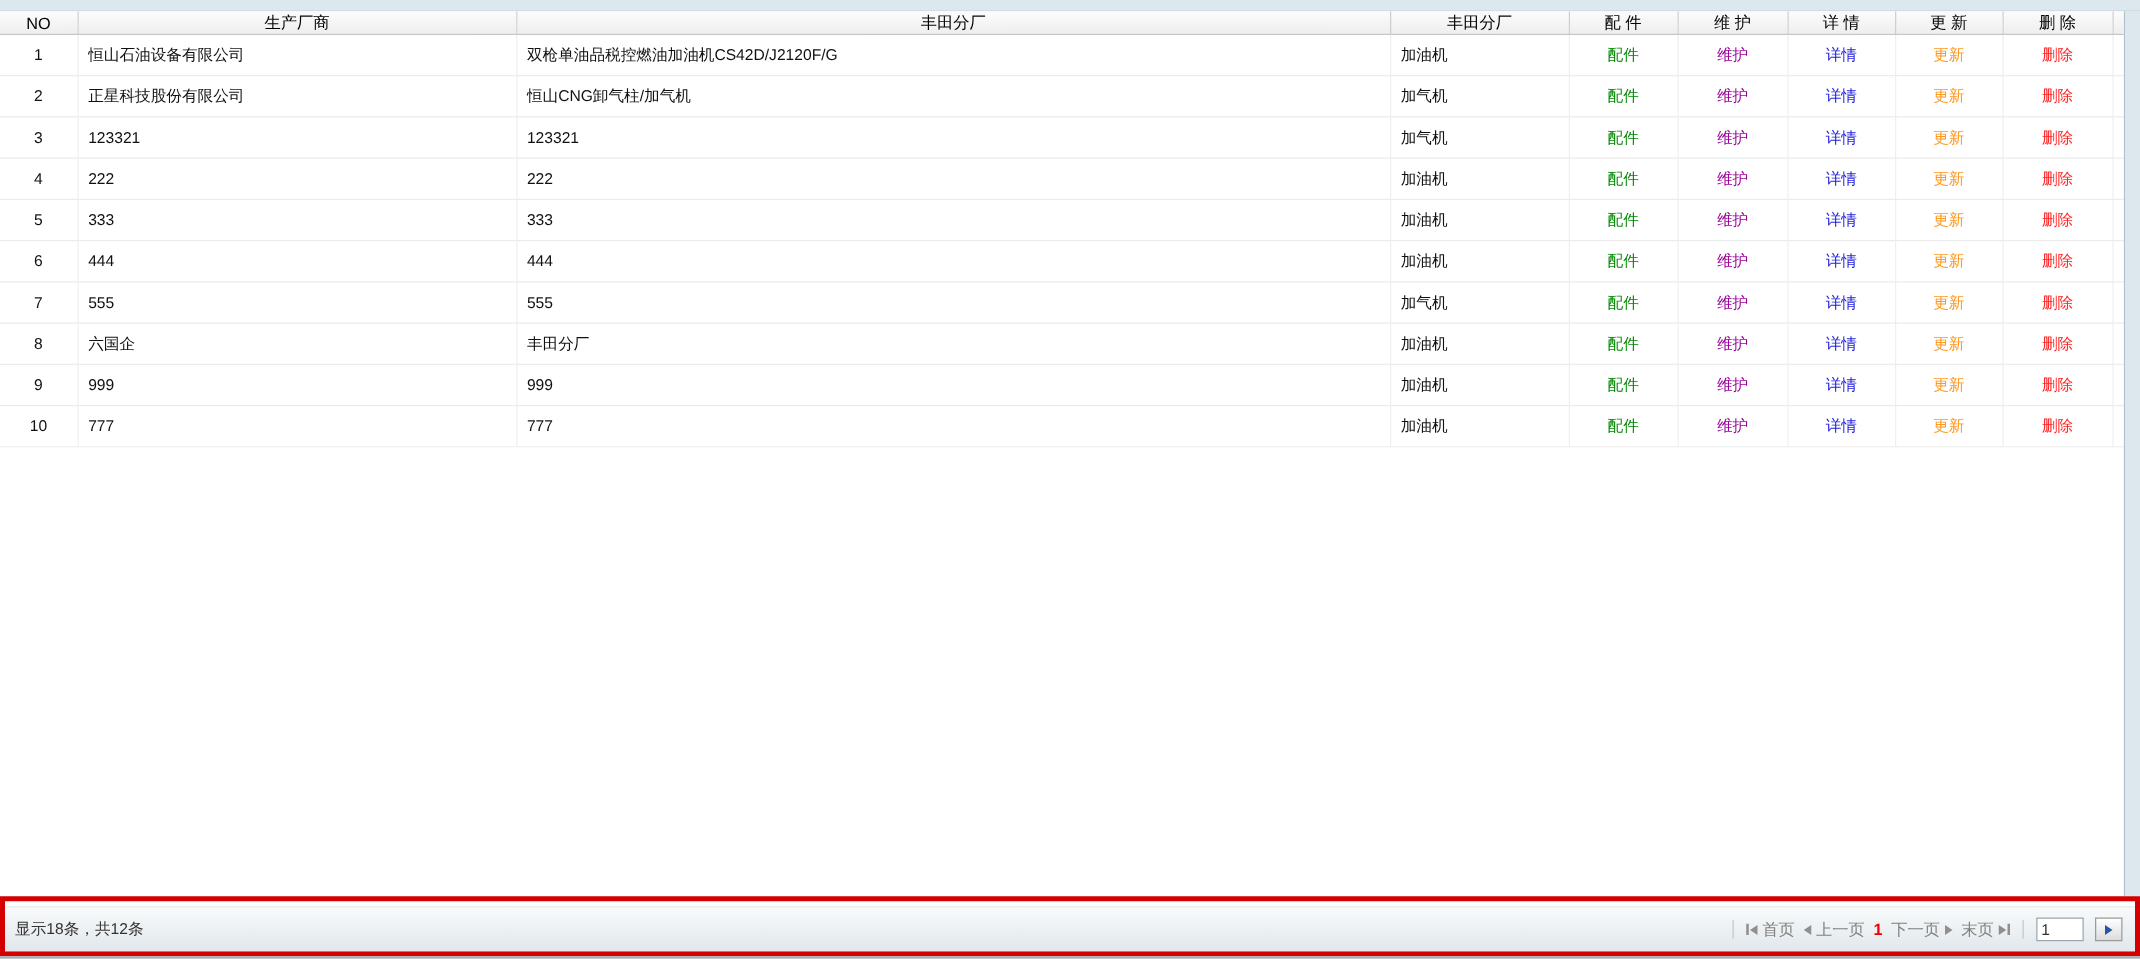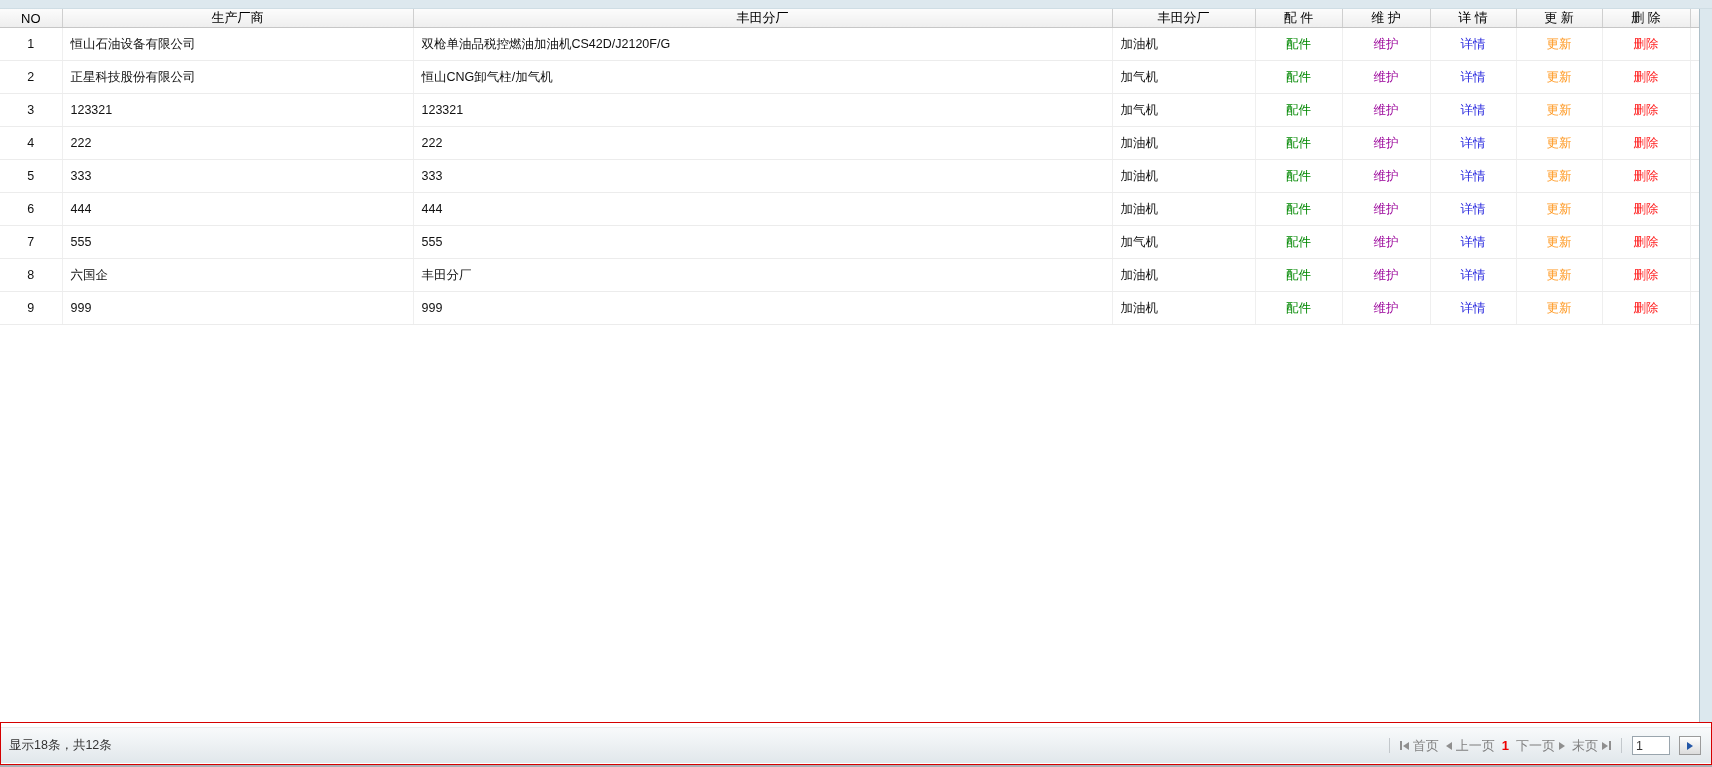--- a/index.html
+++ b/index.html
@@ -52,21 +52,21 @@
   td:last-child { border-right:none; }
   td.c-no { text-align:center; padding:0 2px; }
   td.c-act { text-align:center; padding:0 2px; }
   .lnk { text-decoration:none; cursor:pointer; font-size:12.5px; }
 
   .spacer { flex:1; background:#fff; }
 
   
   .footer-wrap {
     flex:0 0 43px; width:1712px;
-    border:1px solid #a3a3a3; background:#fff;
+    border:4px solid #a3a3a3; background:#fff;
     padding:4px 0 0 0;
   }
   .footer-bar {
     height:36px;
     background:linear-gradient(#f8fafb,#e1e7eb);
     border-top:1px solid #e8eced;
     display:flex; align-items:center; justify-content:space-between;
     padding:0 10px 0 8px;
   }
   .summary { font-size:12.5px; color:#333; }
@@ -231,20 +231,32 @@
             <td>999</td>
             <td>999</td>
             <td>加油机</td>
             <td class="c-act"><a class="lnk" style="color: rgb(0, 136, 0);">配件</a></td>
             <td class="c-act"><a class="lnk" style="color: rgb(153, 0, 153);">维护</a></td>
             <td class="c-act"><a class="lnk" style="color: rgb(34, 34, 221);">详情</a></td>
             <td class="c-act"><a class="lnk" style="color: rgb(255, 153, 34);">更新</a></td>
             <td class="c-act"><a class="lnk" style="color: rgb(255, 34, 34);">删除</a></td>
             <td></td>
           </tr>
+          <tr>
+            <td class="c-no">10</td>
+            <td>777</td>
+            <td>777</td>
+            <td>加油机</td>
+            <td class="c-act"><a class="lnk" style="color: rgb(0, 136, 0);">配件</a></td>
+            <td class="c-act"><a class="lnk" style="color: rgb(153, 0, 153);">维护</a></td>
+            <td class="c-act"><a class="lnk" style="color: rgb(34, 34, 221);">详情</a></td>
+            <td class="c-act"><a class="lnk" style="color: rgb(255, 153, 34);">更新</a></td>
+            <td class="c-act"><a class="lnk" style="color: rgb(255, 34, 34);">删除</a></td>
+            <td></td>
+          </tr>
         </tbody>
     </table>
 
     <div class="spacer"></div>
   </div>
 
   <div class="footer-wrap" style="border-color: rgb(212, 0, 0);">
     <div class="footer-bar">
       <div class="summary">显示18条，共12条</div>
 

